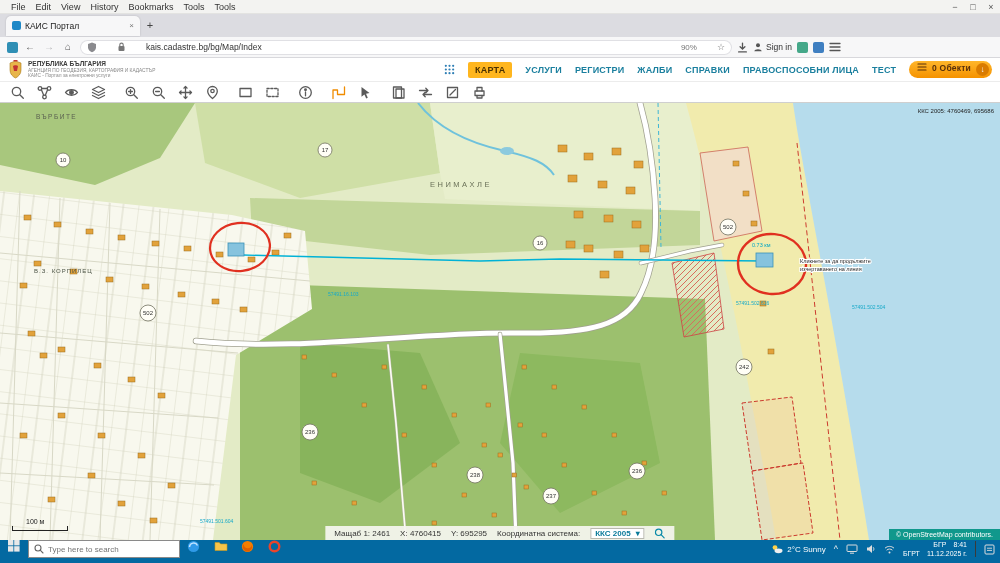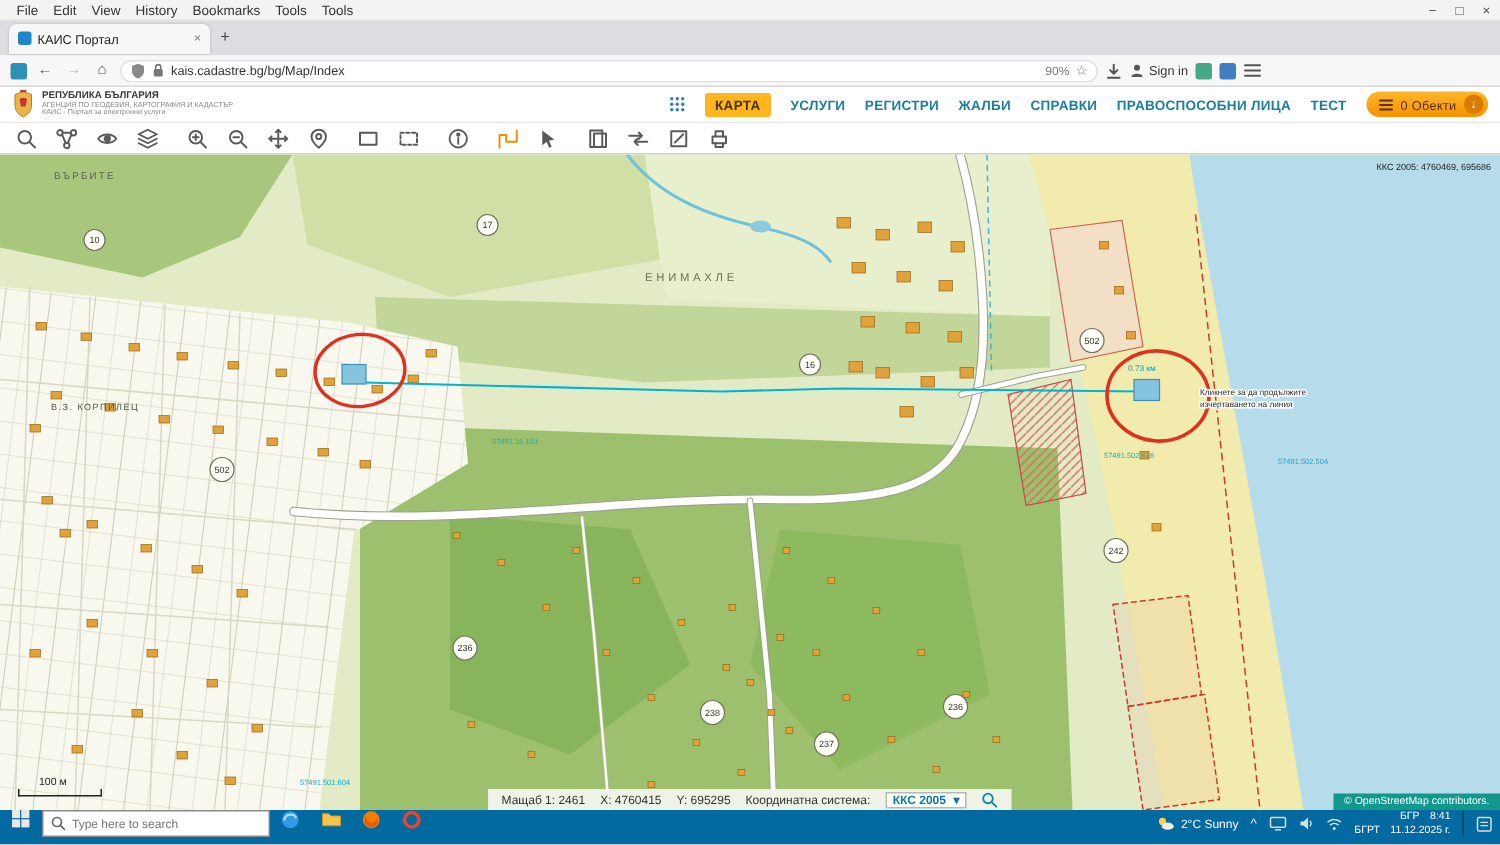--- a/index.html
+++ b/index.html
@@ -15,37 +15,37 @@
 .tab{height:20px;width:134px;background:#f7f7f8;border-radius:5px 5px 0 0;display:flex;align-items:center;padding:0 6px;gap:4px;font-size:8.5px;color:#222;box-shadow:0 0 2px rgba(0,0,0,.18)}
 .tab .fav{width:9px;height:9px;border-radius:2px;background:#1e88c7;flex:none}
 .tab .ttl{white-space:nowrap;overflow:hidden}
 .tab .close{margin-left:auto;color:#777;font-size:8px}
 .newtab{width:20px;text-align:center;color:#444;font-size:11px;align-self:center;line-height:23px}
 
 .addrbar{height:21px;background:#f7f7f8;border-bottom:1px solid #d8d8dc;display:flex;align-items:center;gap:5px;padding:0 7px}
 .appico{width:11px;height:11px;border-radius:2px;background:#2f8fb5;flex:none}
 .navico{color:#555;font-size:10px;width:14px;text-align:center;line-height:1}
 .navico.dim{color:#b5b5b8}
-.urlpill{flex:1;max-width:652px;height:15px;background:#fff;border-radius:8px;display:flex;align-items:center;padding:0 7px;gap:4px;font-size:8.5px;color:#333;box-shadow:inset 0 0 0 1px #e0e0e4}
+.urlpill{flex:1;max-width:652px;height:15px;background:#fff;border-radius:8px;display:flex;align-items:center;padding:0 7px;gap:20px;font-size:8.5px;color:#333;box-shadow:inset 0 0 0 1px #e0e0e4}
 .urlpill .url{white-space:nowrap;overflow:hidden}
 .urlpill .zoom{margin-left:auto;color:#777;font-size:8px}
 .urlpill .star{color:#777;font-size:9px}
 .signin{display:flex;align-items:flex-end;gap:3px;font-size:8.5px;color:#333}
 .ext{width:11px;height:11px;border-radius:2px;flex:none}
 .e1{background:#45a889}
 .e2{background:#3f7fc1}
 
 .portal{height:24px;background:#fff;border-bottom:1px solid #ececec;display:flex;align-items:center;padding:0 8px;gap:8px}
 .brand{display:flex;gap:5px;align-items:center}
 .btxt{display:flex;flex-direction:column;line-height:1.15}
 .b1{font-size:6.5px;font-weight:bold;color:#3a3a3a}
 .b2{font-size:4.8px;color:#888}
 .pnav{margin-left:auto;display:flex;align-items:center;gap:13px;font-size:9px;font-weight:bold;color:#1a7f9e;letter-spacing:.2px}
 .pnav .active{background:#ffb61e;color:#4a3000;padding:3px 7px;border-radius:2px}
-.objbtn{display:flex;align-items:center;gap:5px;background:linear-gradient(#ffb62a,#f59200);border-radius:10px;padding:2px 3px 2px 8px;font-size:8.5px;font-weight:normal;color:#58300a}
+.objbtn{display:flex;gap:5px;background:linear-gradient(#ffb62a,#f59200);border-radius:10px;padding:2px 3px 2px 8px;font-size:8.5px;font-weight:bold;color:#58300a}
 .objbtn .dl{width:13px;height:13px;border-radius:50%;background:#d97b00;color:#fff;font-size:8px;display:flex;align-items:center;justify-content:center}
 
 .mtoolbar{height:21px;background:#fff;border-bottom:1px solid #cfcfcf;display:flex;align-items:center;padding:0 4px}
 .ti{width:27px;height:21px;display:flex;align-items:center;justify-content:center}
 .ti svg{stroke:#5a5a5a;fill:none;stroke-width:1.3;stroke-linecap:round;stroke-linejoin:round}
 .ti.active svg{stroke:#f08c00}
 .ti.gap{margin-left:6px}
 
 .mapwrap{position:relative;height:437px;overflow:hidden;background:#e3ebc6}
 .mapwrap>svg{position:absolute;inset:0;display:block}

